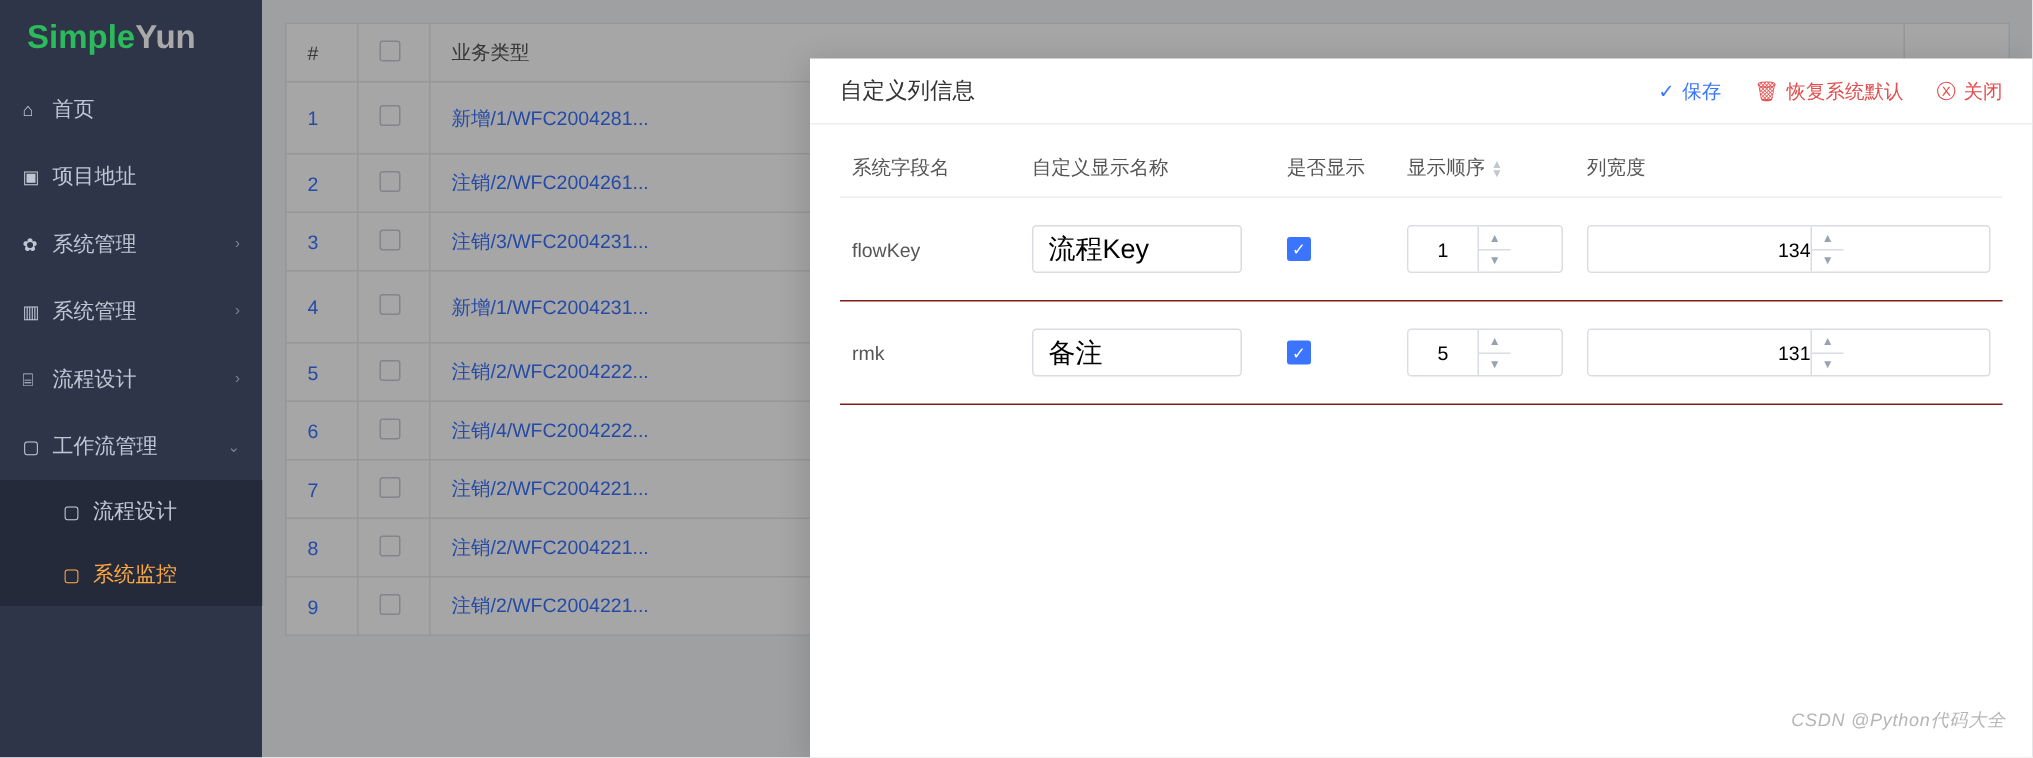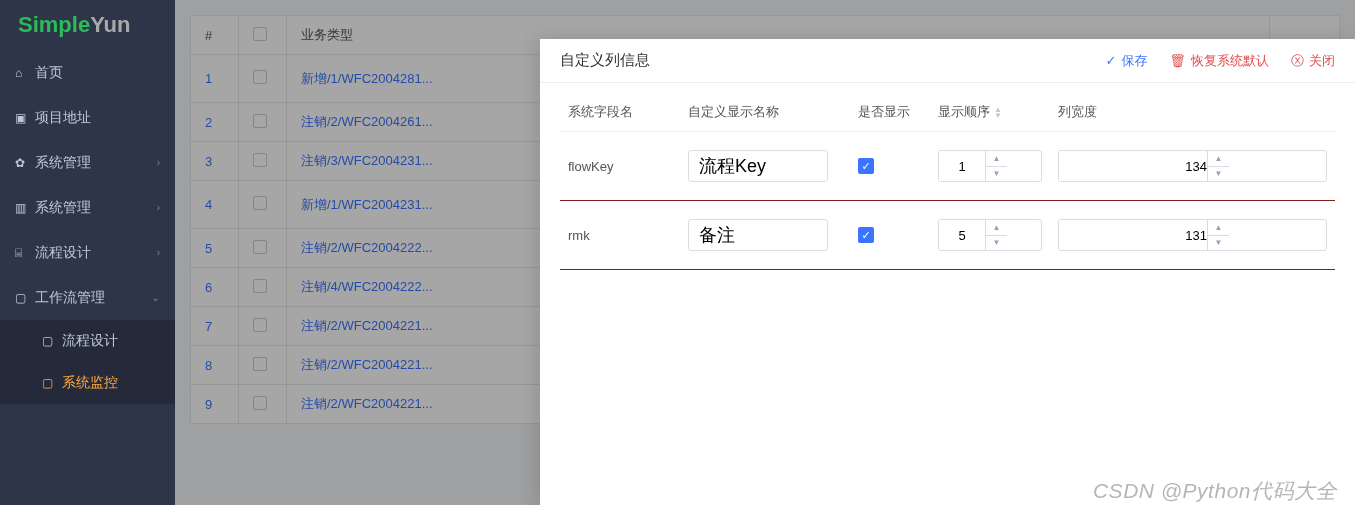--- a/index.html
+++ b/index.html
@@ -36,21 +36,21 @@
 .dtable td{padding:18px 8px;font-size:13px;color:#555;border-bottom:1px solid #7f1d1d;}
 .input{width:140px;height:32px;border:1px solid #d9dce3;border-radius:3px;padding:0 10px;font-size:18px;outline:none;}
 .checkbox{width:16px;height:16px;border-radius:2px;background:#3b74ff;display:inline-flex;align-items:center;justify-content:center;color:#fff;font-size:11px;}
 .numbox{display:flex;height:32px;border:1px solid #d9dce3;border-radius:3px;overflow:hidden;}
 .numbox .nv{width:46px;text-align:center;font-size:13px;border:none;outline:none;}
 .numbox.wide .nv{width:148px;text-align:right;}
 .numbox .steppers{width:22px;display:flex;flex-direction:column;border-left:1px solid #d9dce3;}
 .numbox .st{flex:1;display:flex;align-items:center;justify-content:center;font-size:8px;color:#9aa1b1;cursor:pointer;}
 .numbox .st:first-child{border-bottom:1px solid #d9dce3;}
 .sort-icons{display:inline-flex;flex-direction:column;margin-left:4px;font-size:8px;line-height:6px;color:#c1c6d1;vertical-align:middle;}
-.watermark{position:absolute;right:18px;bottom:0;font-size:21px;color:rgba(120,120,120,.55);font-style:italic;letter-spacing:.5px;}
+.watermark{position:absolute;right:18px;bottom:16px;font-size:12px;color:rgba(120,120,120,.55);font-style:italic;letter-spacing:.5px;}
 </style>
 </head>
 <body>
 
 <div class="sidebar">
   <div class="logo">
     <span class="s1">Simple</span>
       <span class="s2">Yun</span>
   </div>
   <div id="menu">

